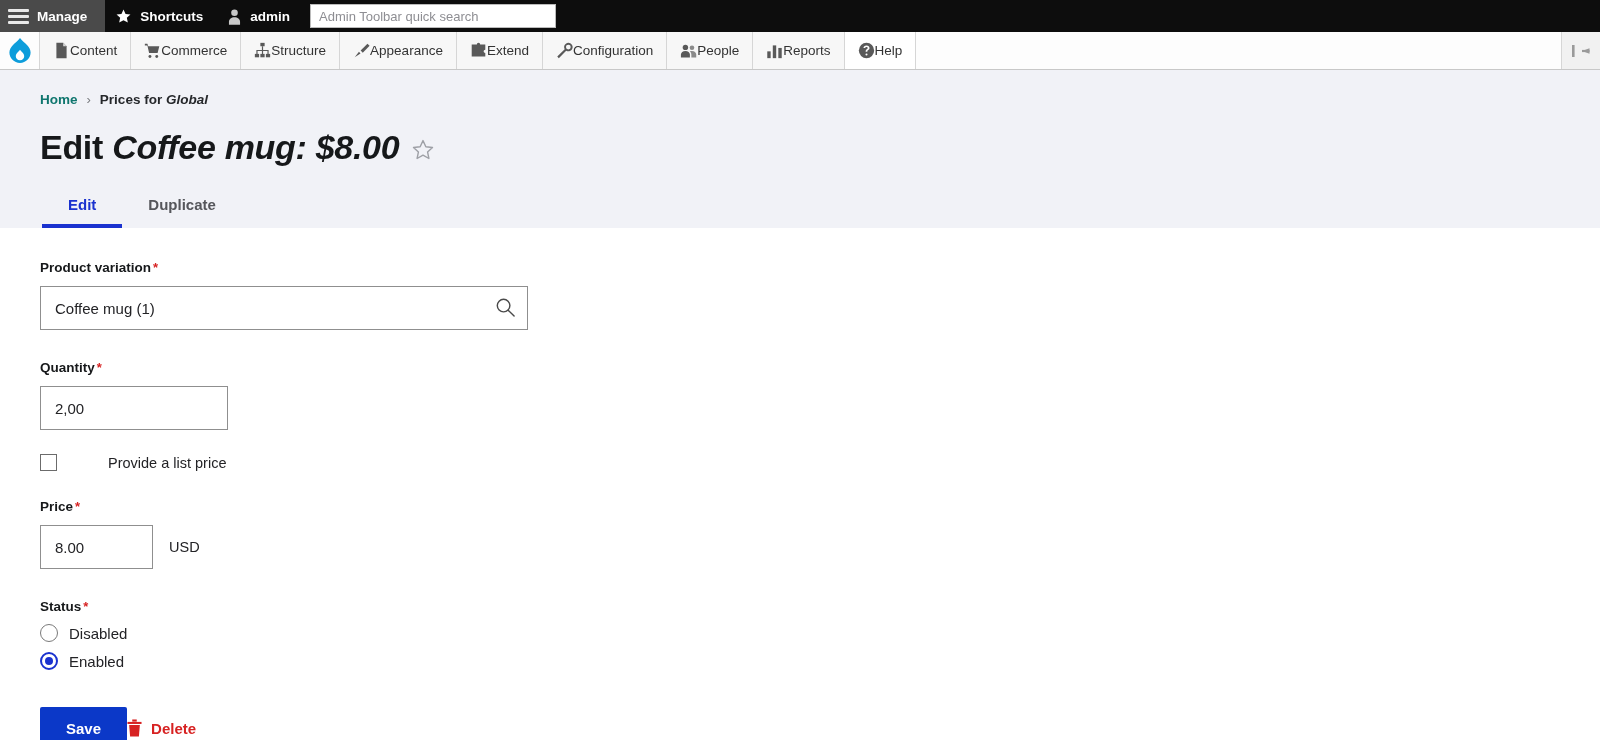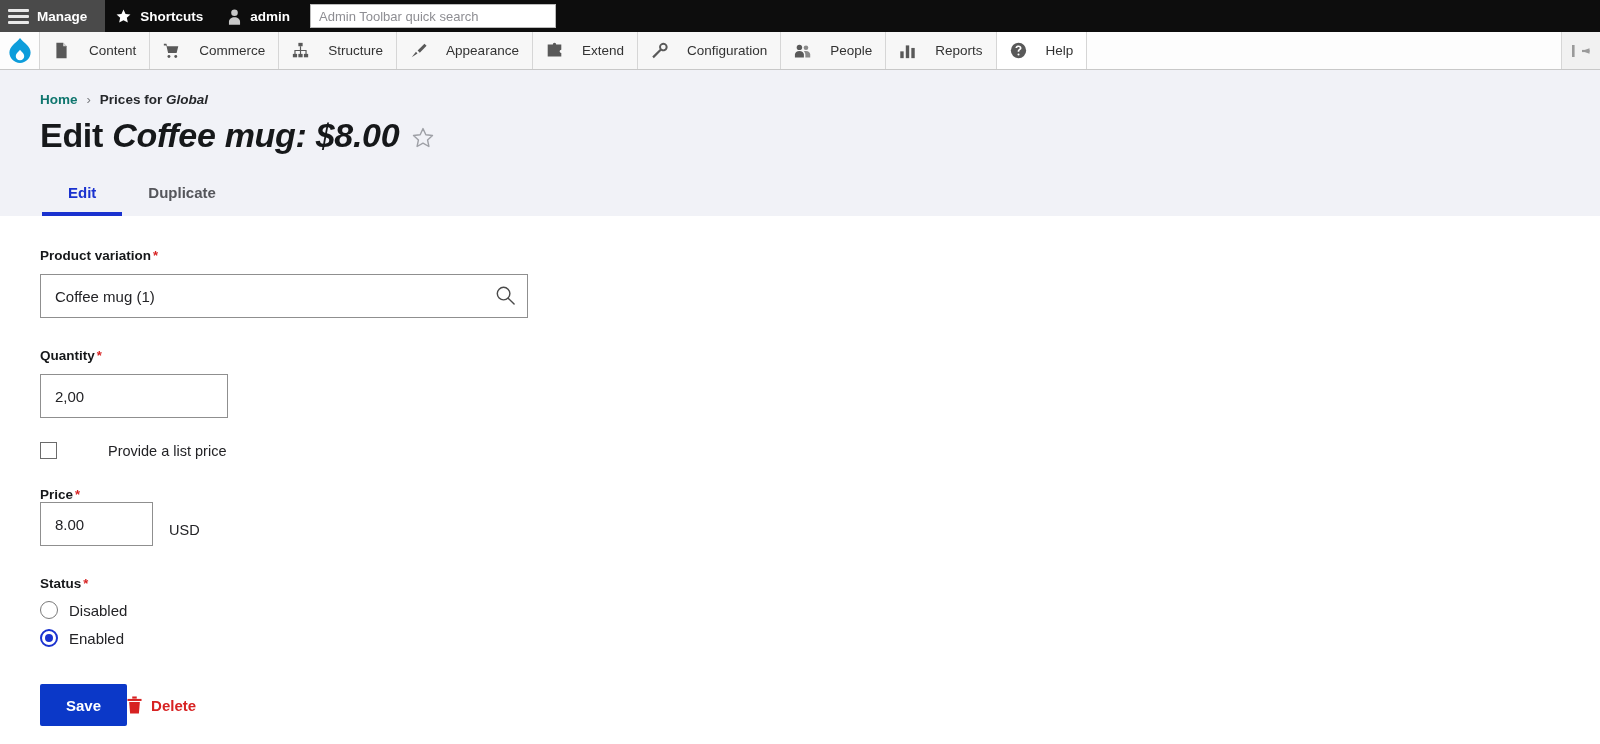--- a/index.html
+++ b/index.html
@@ -44,21 +44,21 @@
   
   .menu-bar {
     height: 38px; background: #f7f7f7; border-bottom: 1px solid #c8c8c8;
     display: flex; align-items: stretch; position: relative; z-index: 15;
   }
   .logo-cell {
     width: 40px; display: flex; align-items: center; justify-content: center;
     background: #fdfdfd; border-right: 1px solid #d6d6d6;
   }
   .menu-item {
-    display: flex; align-items: center; gap: 19px;
+    display: flex; align-items: center; gap: 0;
     padding: 0 13px; color: #333; font-size: 13.5px;
     border-right: 1px solid #d6d6d6; cursor: pointer; white-space: nowrap;
     background: #f7f7f7;
   }
   .menu-item:first-of-type { border-left: 1px solid #d6d6d6; }
   .menu-item.last { background:#fff; }
   .menu-filler { flex: 1; background: #fdfdfd; border-right: 1px solid #d6d6d6; }
   .menu-collapse {
     width: 38px; display:flex; align-items:center; justify-content:center;
     background:#f1f1f1; cursor:pointer;
@@ -66,21 +66,21 @@
   .mi-icon { width:17px; height:17px; display:block; flex:none; }
 
   
   .page-header { background: #f1f2f7; padding: 0 0 0 40px; }
   .breadcrumb { display:flex; align-items:center; gap:9px; padding-top: 22px; font-size: 13.5px; }
   .breadcrumb a { color: #0f766e; text-decoration: none; font-weight: bold; cursor:pointer; }
   .breadcrumb .sep { color: #7a7c80; font-size: 13px; }
   .breadcrumb .crumb-static { color:#26282b; font-weight:bold; }
   .breadcrumb .crumb-static em { font-style: italic; }
 
-  .title-row { display:flex; align-items:center; gap: 12px; margin-top: 10px; }
+  .title-row { display:flex; align-items:center; gap: 12px; margin-top: 22px; }
   .page-title {
     font-size: 34px; color: #16181a; font-weight: bold; letter-spacing: -0.3px;
     margin: 0; line-height: 1.1;
   }
   .page-title .it { font-style: italic; }
   .fav-star { width: 24px; height: 24px; cursor:pointer; margin-top: 4px; }
 
   .tabs { display:flex; align-items:flex-end; gap: 0; margin-top: 20px; padding-left: 2px; }
   .tab {
     padding: 10px 26px 11px 26px; font-size: 15px; font-weight: bold;
@@ -98,21 +98,21 @@
 
   .autocomplete-wrap { position: relative; width: 488px; margin-top: 11px; }
   .text-input {
     width: 100%; height: 44px; border: 1px solid #8f8f8f; background:#fff;
     font-family: "Liberation Sans", sans-serif; font-size: 15px; color: #232326;
     padding: 0 14px; outline: none; border-radius: 0;
   }
   .ac-icon { position:absolute; right: 12px; top: 11px; width: 21px; height: 21px; }
 
   .qty-input { width: 188px; height: 44px; margin-top: 11px; }
-  .price-input { width: 113px; height: 44px; }
+  .price-input { width: 113px; height: 44px; margin-top: 11px; }
 
   .checkbox-row { display:flex; align-items:center; gap: 11px; margin-top: 24px; }
   .cbox { width: 17px; height: 17px; border: 1px solid #6b6b6b; background:#fff; cursor:pointer; flex:none; }
   .cbox-label { font-size: 14.5px; color: #232326; cursor:pointer;margin-left:40px; }
 
   .price-row { display:flex; align-items:center; gap: 16px; }
   .currency { font-size: 14.5px; color: #232326; padding-top: 11px; }
 
   .radio-row { display:flex; align-items:center; gap: 11px; margin-top: 10px; }
   .radio { width:18px; height:18px; border-radius:50%; border:1px solid #7a7a7a; background:#fff; position:relative; cursor:pointer; flex:none; }

